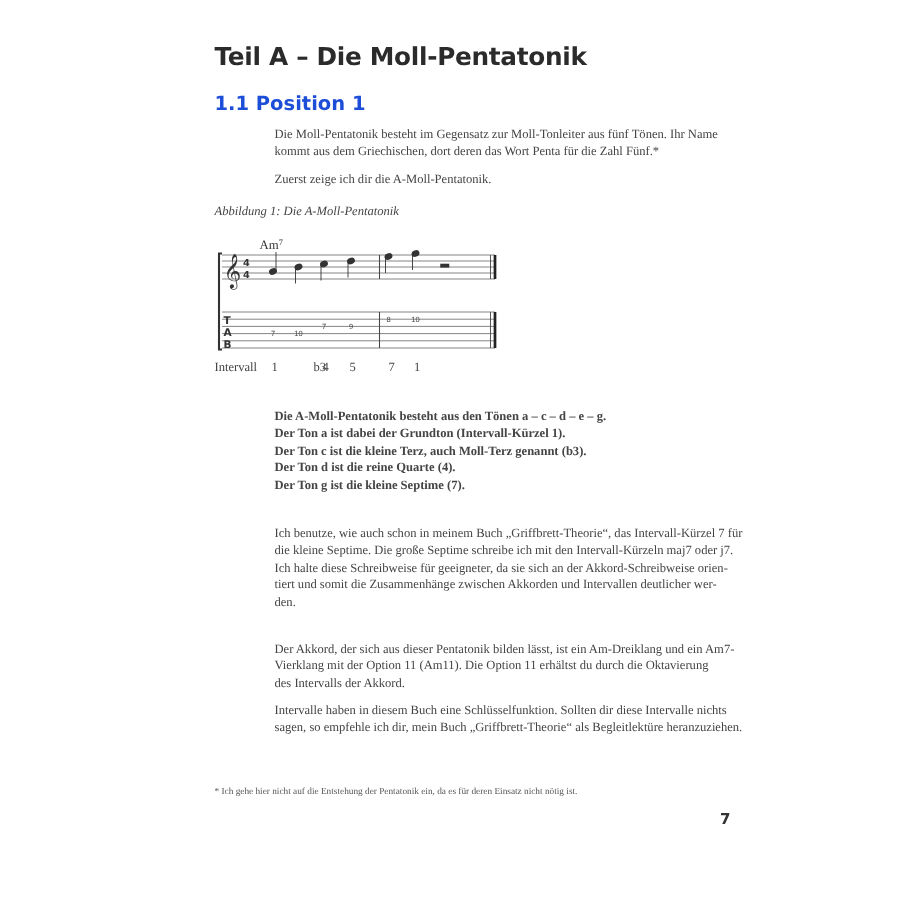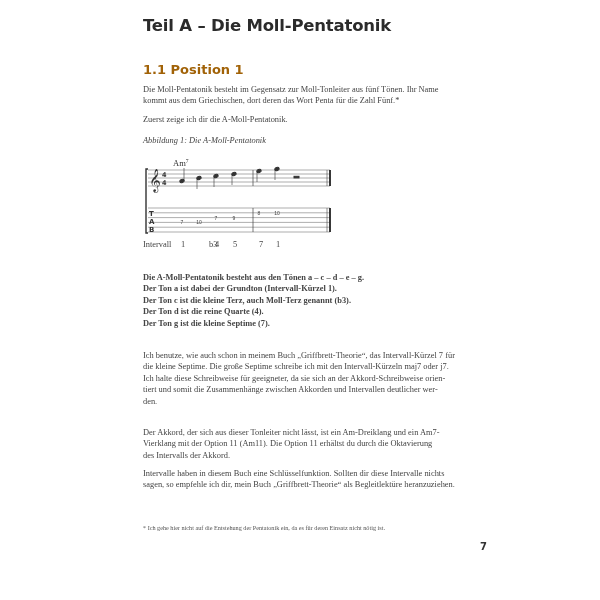--- a/index.html
+++ b/index.html
@@ -1,25 +1,25 @@
 <!DOCTYPE html>
 <html><head>
 <meta charset="utf-8">
 <style>
   html, body { margin: 0; padding: 0; background: #ffffff; }
   body { width: 600px; height: 600px; position: relative; overflow: hidden;
          font-family: "Liberation Serif", "DejaVu Serif", serif; color: #3a3a3a; }
   .page { position: absolute; left: 0; top: 0; width: 600px; height: 600px; background: #fff; }
-  .h1 { position: absolute; left: 143px; top: 16px; font-family: "DejaVu Sans", sans-serif;
+  .h1 { position: absolute; left: 143px; top: 28px; font-family: "DejaVu Sans", sans-serif;
         font-size: 16.5px; font-weight: bold; color: #2b2b2b; letter-spacing: -0.2px; }
   .h2 { position: absolute; left: 143px; top: 62px; font-family: "DejaVu Sans", sans-serif;
-        font-size: 13px; font-weight: bold; color: #a16207; }
+        font-size: 13px; font-weight: bold; color: #1d4ed8; }
   .para { position: absolute; left: 143px; width: 318px; font-size: 8.4px; line-height: 11.4px;
           color: #444; text-align: justify; }
-  .para .ln { display: block; white-space: nowrap; }
+  .para .ln { display: block; white-space: nowrap; margin-left: 40px; }
   .caption { position: absolute; left: 143px; top: 136px; font-size: 8.4px; font-style: italic; color: #444; }
   .note-title { font-weight: bold; display: block; color: #333; }
   .footnote { position: absolute; left: 143px; top: 524px; font-size: 6.2px; color: #555; white-space: nowrap; }
   .pagenum { position: absolute; left: 480px; top: 541px; font-family: "DejaVu Sans", sans-serif;
              font-size: 10px; font-weight: bold; color: #333; }
   .notation { position: absolute; left: 140px; top: 155px; width: 200px; height: 100px; }
   .intervals { position: absolute; left: 143px; top: 240px; font-size: 8.4px; color: #444; }
   .intervals span { position: absolute; white-space: nowrap; }
 </style>
 </head>
@@ -128,21 +128,21 @@
 
   <div class="para" style="top:350px;">
     <span class="ln">Ich benutze, wie auch schon in meinem Buch „Griffbrett-Theorie“, das Intervall-Kürzel 7 für</span>
     <span class="ln">die kleine Septime. Die große Septime schreibe ich mit den Intervall-Kürzeln maj7 oder j7.</span>
     <span class="ln">Ich halte diese Schreibweise für geeigneter, da sie sich an der Akkord-Schreibweise orien-</span>
     <span class="ln">tiert und somit die Zusammenhänge zwischen Akkorden und Intervallen deutlicher wer-</span>
     <span class="ln">den.</span>
   </div>
 
   <div class="para" style="top:427px;">
-    <span class="ln">Der Akkord, der sich aus dieser Tonleiter nicht lässt, ist ein Am-Dreiklang und ein Am7-</span>
+    <span class="ln">Der Akkord, der sich aus dieser Pentatonik bilden lässt, ist ein Am-Dreiklang und ein Am7-</span>
     <span class="ln">Vierklang mit der Option 11 (Am11). Die Option 11 erhältst du durch die Oktavierung</span>
     <span class="ln">des Intervalls der Akkord.</span>
   </div>
 
   <div class="para" style="top:468px;">
     <span class="ln">Intervalle haben in diesem Buch eine Schlüsselfunktion. Sollten dir diese Intervalle nichts</span>
     <span class="ln">sagen, so empfehle ich dir, mein Buch „Griffbrett-Theorie“ als Begleitlektüre heranzuziehen.</span>
   </div>
 
   <div class="footnote">* Ich gehe hier nicht auf die Entstehung der Pentatonik ein, da es für deren Einsatz nicht nötig ist.</div>

